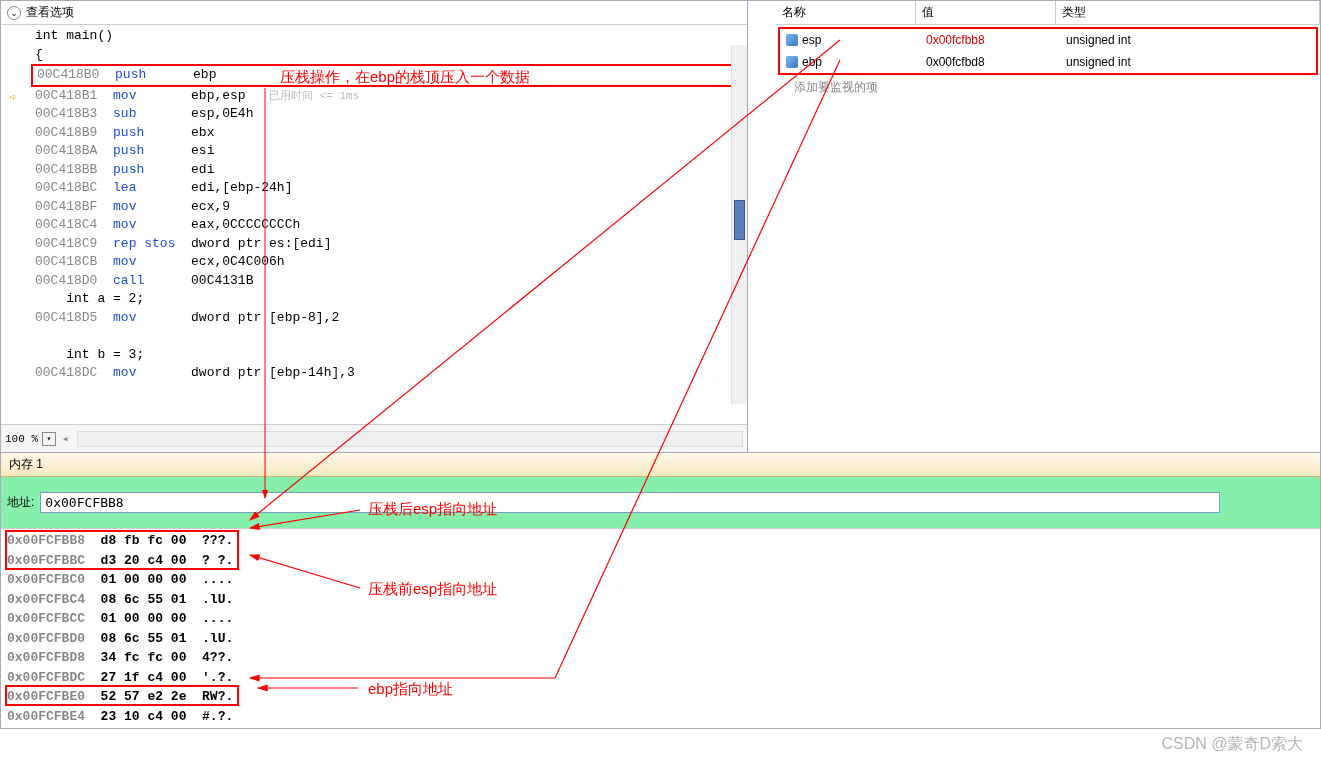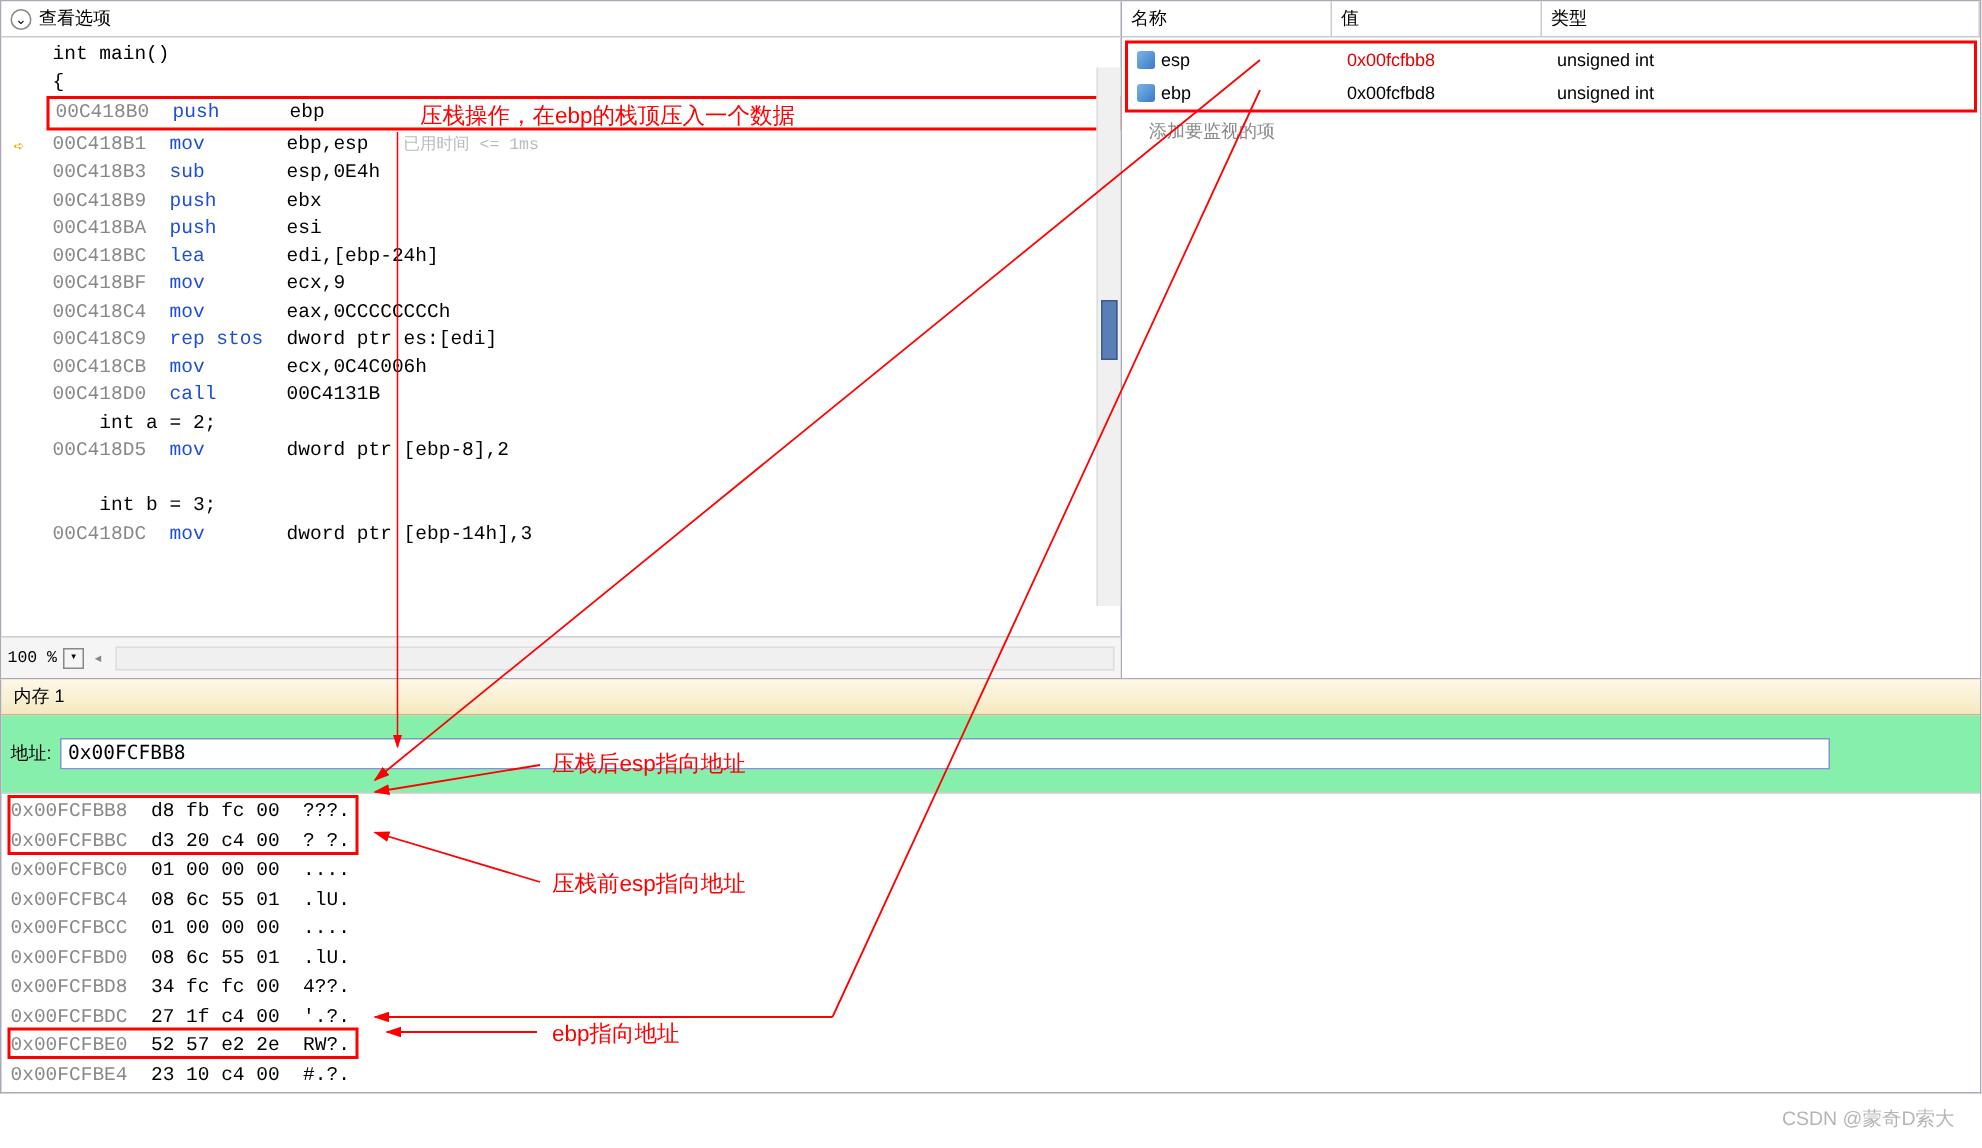--- a/index.html
+++ b/index.html
@@ -16,66 +16,67 @@
 .mnemonic { color: #1d4ed8; display: inline-block; }
 .operand { color: #000; }
 .src { color: #000; }
 .timing { color: #bbb; font-size: 11px; }
 .zoom-bar { height: 28px; border-top: 1px solid #ccc; display: flex; align-items: center; padding: 0 4px; font-size: 11px; background: #f5f5f5; }
 .zoom-val { margin-right: 4px; }
 .zoom-drop { width: 14px; height: 14px; border: 1px solid #888; font-size: 8px; text-align: center; line-height: 12px; }
 .scroll-track { flex: 1; height: 16px; margin-left: 8px; background: #f0f0f0; border: 1px solid #ddd; position: relative; }
 .vscroll { position: absolute; right: 0; top: 20px; bottom: 20px; width: 16px; background: #f0f0f0; border-left: 1px solid #ddd; }
 .vthumb { position: absolute; left: 2px; right: 2px; top: 155px; height: 40px; background: #5a7fb8; border: 1px solid #3a5a8a; }
-.watch-pane { flex: 1; background: #fff; display: flex; flex-direction: column; }
+.watch-pane { flex: 1; background: #fff; display: flex; flex-direction: column; padding-left: 28px; }
 .watch-header { display: flex; font-family: 'Microsoft YaHei', sans-serif; font-size: 12px; border-bottom: 1px solid #ccc; }
 .watch-header div { padding: 3px 6px; border-right: 1px solid #ccc; }
 .wh-name { width: 140px; }
 .wh-val { width: 140px; }
 .wh-type { flex: 1; }
 .watch-row { display: flex; font-family: 'Microsoft YaHei', sans-serif; font-size: 12px; line-height: 20px; }
 .watch-row div { padding: 1px 6px; }
 .wr-name { width: 140px; display: flex; align-items: center; gap: 4px; }
 .wr-val { width: 140px; }
 .wr-type { flex: 1; }
 .watch-row.red .wr-val { color: #d00; }
 .watch-box { border: 2px solid #f00; margin: 2px; }
 .placeholder-row { color: #888; padding: 2px 18px; font-family: 'Microsoft YaHei', sans-serif; font-size: 12px; }
 .cube-icon { width: 12px; height: 12px; background: linear-gradient(135deg, #7ab5e8, #3a7ac8); border-radius: 2px; display: inline-block; }
 .mem-pane { border: 1px solid #a9a9b8; border-top: none; }
 .mem-title { background: linear-gradient(#fff8e8, #f5e8c0); padding: 3px 8px; font-family: 'Microsoft YaHei', sans-serif; font-size: 12px; border-bottom: 1px solid #c8b880; }
 .mem-addr-row { display: flex; align-items: center; padding: 15px 6px; border-bottom: 1px solid #ccc; font-family: 'Microsoft YaHei', sans-serif; font-size: 12px; background: #86efac; }
 .mem-addr-row label { margin-right: 6px; }
 .mem-addr-input { flex: 0 0 1180px; border: 1px solid #7a9ac8; padding: 2px 4px; font-family: Consolas, monospace; font-size: 13px; background: #fff; }
 .mem-body { padding: 2px 6px; position: relative; }
-.mem-line { white-space: pre; line-height: 19.5px; }
+.mem-line { white-space: pre; line-height: 19.5px; font-weight: bold; }
 .mem-line .addr { color: #888; }
 .mem-box-top { position: absolute; left: 4px; top: 1px; width: 234px; height: 40px; border: 2px solid #f00; pointer-events: none; }
 .mem-box-mid { position: absolute; left: 4px; top: 156px; width: 234px; height: 21px; border: 2px solid #f00; pointer-events: none; }
 .annotation { position: absolute; color: #f00; font-family: 'Microsoft YaHei', sans-serif; font-size: 15px; pointer-events: none; }
-.watermark { position: absolute; right: 18px; bottom: 10px; color: rgba(120,120,120,0.55); font-family: 'Microsoft YaHei', sans-serif; font-size: 13px; pointer-events: none; }
+.watermark { position: absolute; right: 18px; bottom: 10px; color: rgba(120,120,120,0.55); font-family: 'Microsoft YaHei', sans-serif; font-size: 16px; pointer-events: none; }
 svg.overlay { position: absolute; top: 0; left: 0; pointer-events: none; }
 </style>
 </head>
 <body>
 
 <div class="top-row">
   <div class="code-pane">
     <div class="code-header">
       <span class="chev">⌄</span>
       <span>查看选项</span>
     </div>
     <div class="code-body" id="code-body">
       <div class="code-line"><span class="src">int main()</span></div>
         <div class="code-line"><span class="src">{</span></div>
         <div class="code-line hl-red"><span class="addr">00C418B0</span>  <span class="mnemonic">push      </span><span class="operand">ebp</span></div>
         <div class="code-line"><span class="gutter-arrow">➪</span><span class="addr">00C418B1</span>  <span class="mnemonic">mov       </span><span class="operand">ebp,esp</span>   <span class="timing">已用时间 &lt;= 1ms</span></div>
         <div class="code-line"><span class="addr">00C418B3</span>  <span class="mnemonic">sub       </span><span class="operand">esp,0E4h</span></div>
         <div class="code-line"><span class="addr">00C418B9</span>  <span class="mnemonic">push      </span><span class="operand">ebx</span></div>
         <div class="code-line"><span class="addr">00C418BA</span>  <span class="mnemonic">push      </span><span class="operand">esi</span></div>
+        <div class="code-line"><span class="addr">00C418BB</span>  <span class="mnemonic">push      </span><span class="operand">edi</span></div>
         <div class="code-line"><span class="addr">00C418BC</span>  <span class="mnemonic">lea       </span><span class="operand">edi,[ebp-24h]</span></div>
         <div class="code-line"><span class="addr">00C418BF</span>  <span class="mnemonic">mov       </span><span class="operand">ecx,9</span></div>
         <div class="code-line"><span class="addr">00C418C4</span>  <span class="mnemonic">mov       </span><span class="operand">eax,0CCCCCCCCh</span></div>
         <div class="code-line"><span class="addr">00C418C9</span>  <span class="mnemonic">rep stos  </span><span class="operand">dword ptr es:[edi]</span></div>
         <div class="code-line"><span class="addr">00C418CB</span>  <span class="mnemonic">mov       </span><span class="operand">ecx,0C4C006h</span></div>
         <div class="code-line"><span class="addr">00C418D0</span>  <span class="mnemonic">call      </span><span class="operand">00C4131B</span></div>
         <div class="code-line"><span class="src">    int a = 2;</span></div>
         <div class="code-line"><span class="addr">00C418D5</span>  <span class="mnemonic">mov       </span><span class="operand">dword ptr [ebp-8],2</span></div>
         <div class="code-line">&nbsp;</div>
         <div class="code-line"><span class="src">    int b = 3;</span></div>

